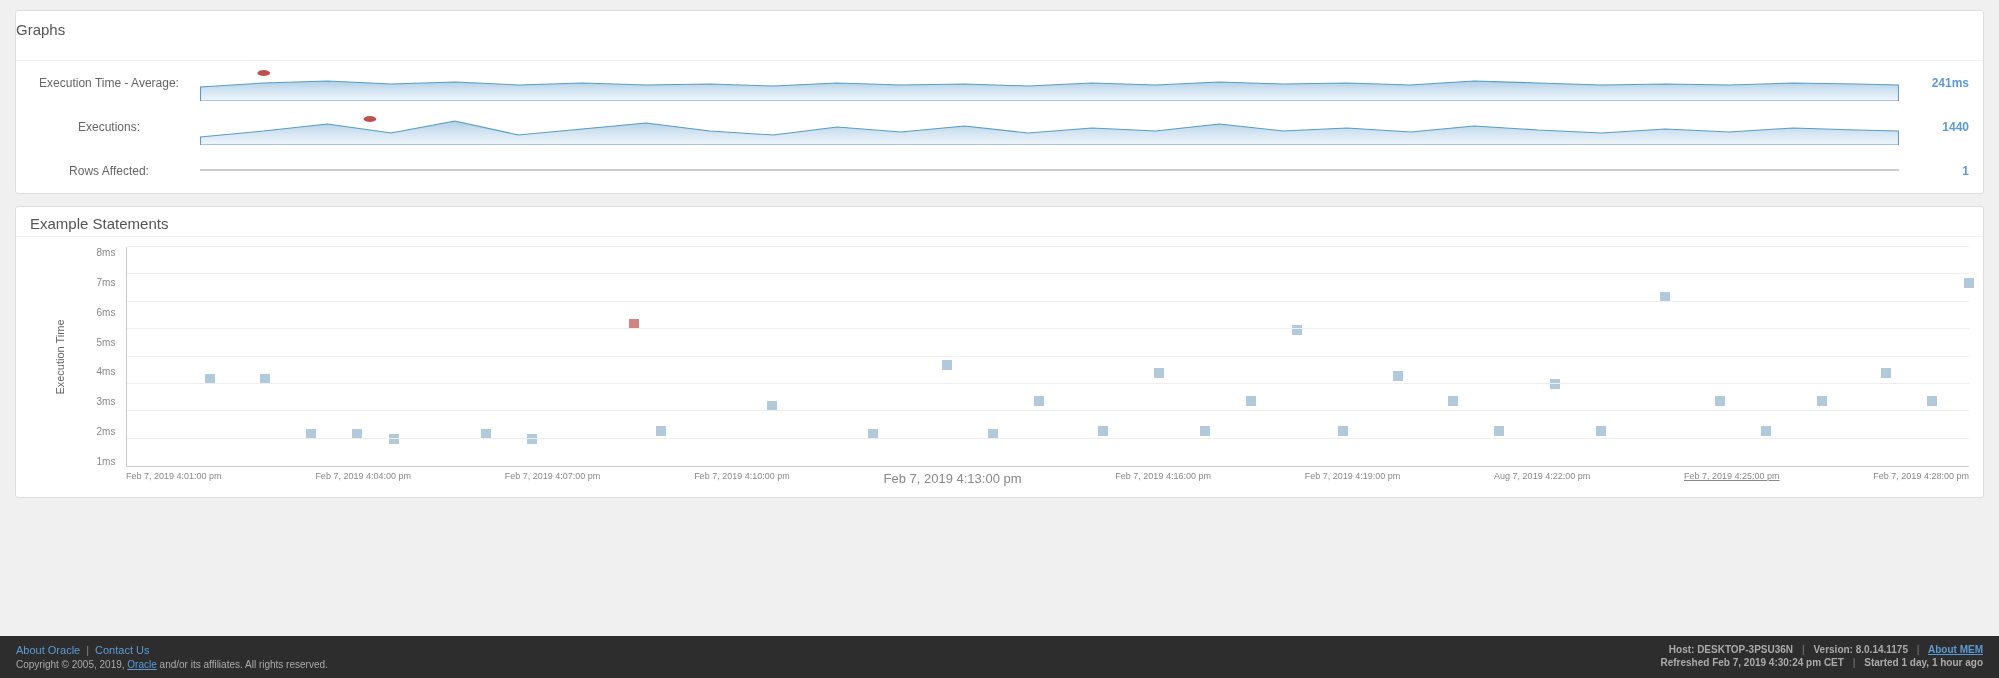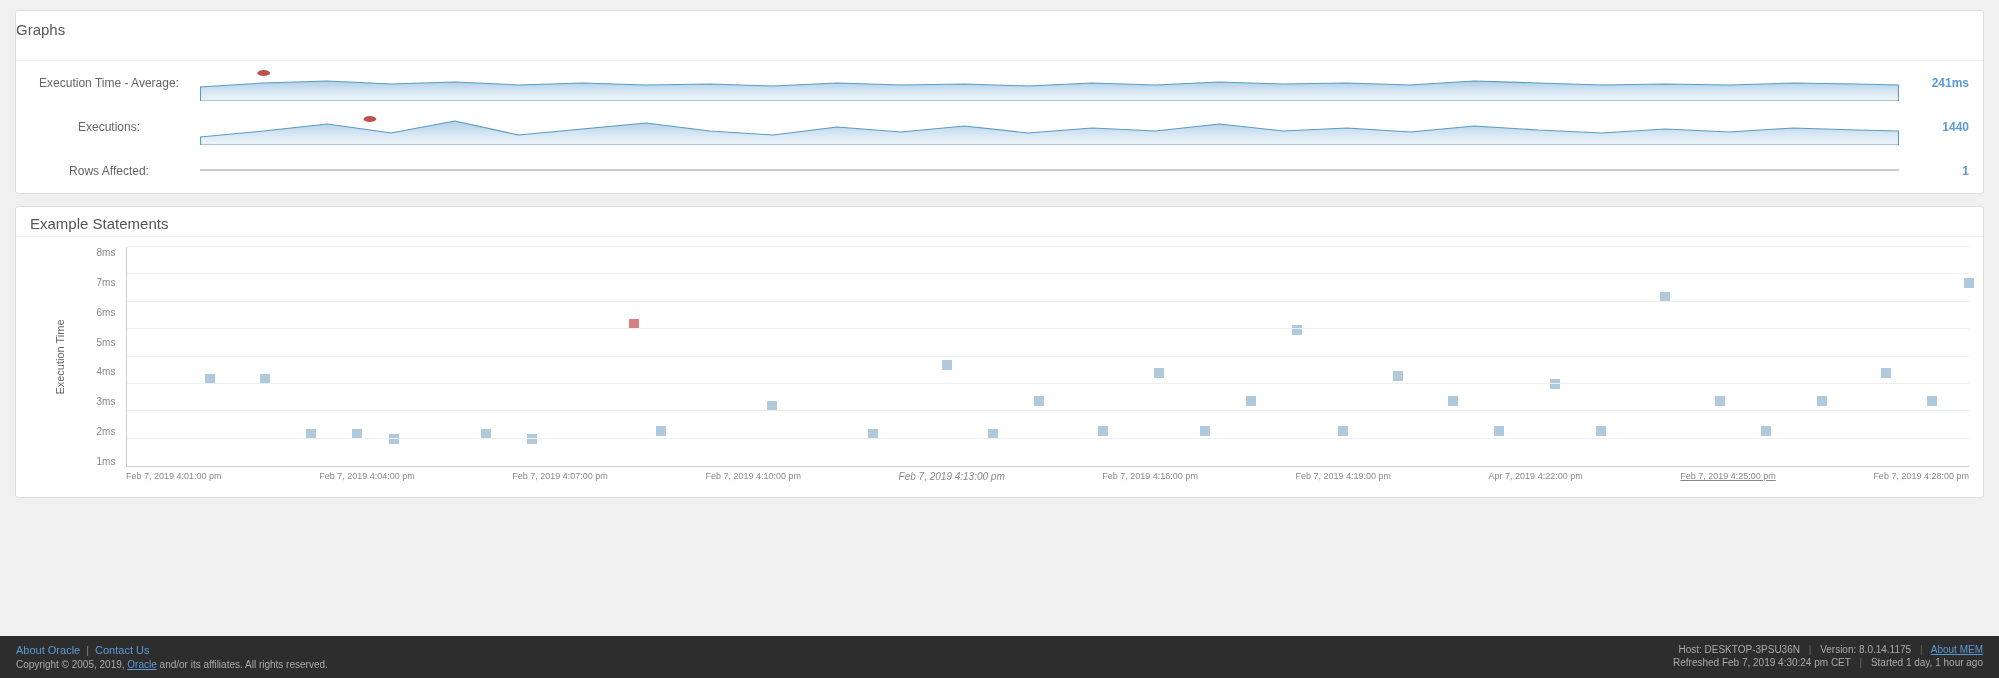--- a/index.html
+++ b/index.html
@@ -174,20 +174,21 @@
       font-size: 10px;
     }
     .footer-copyright .oracle-link {
       color: #5b9bd5;
       cursor: pointer;
     }
     .footer-right {
       text-align: right;
       font-size: 10px;
       color: #aaa;
+      font-weight: bold;
     }
     .footer-right .mem-link {
       color: #5b9bd5;
       cursor: pointer;
     }
     .footer-right-line {
       margin-bottom: 2px;
     }
   </style>
 </head>
@@ -304,24 +305,24 @@
             <div style="position: absolute; left: 0px; right: 0px; bottom: 87.5%; border-top: 1px solid rgb(238, 238, 238); pointer-events: none;"></div>
             <div style="position: absolute; left: 0px; right: 0px; bottom: 100%; border-top: 1px solid rgb(238, 238, 238); pointer-events: none;"></div>
           </div>
       </div>
 
       <div class="x-axis-labels" id="x-axis-labels">
       <div style="font-size: 9px; color: rgb(136, 136, 136); text-align: center;">Feb 7, 2019 4:01:00 pm</div>
           <div style="font-size: 9px; color: rgb(136, 136, 136); text-align: center;">Feb 7, 2019 4:04:00 pm</div>
           <div style="font-size: 9px; color: rgb(136, 136, 136); text-align: center;">Feb 7, 2019 4:07:00 pm</div>
           <div style="font-size: 9px; color: rgb(136, 136, 136); text-align: center;">Feb 7, 2019 4:10:00 pm</div>
-          <div style="font-size: 10px; color: rgb(136, 136, 136); text-align: center; font-style: italic;">Feb 7, 2019 4:13:00 pm</div>
+          <div style="font-size: 13px; color: rgb(136, 136, 136); text-align: center;">Feb 7, 2019 4:13:00 pm</div>
           <div style="font-size: 9px; color: rgb(136, 136, 136); text-align: center;">Feb 7, 2019 4:16:00 pm</div>
           <div style="font-size: 9px; color: rgb(136, 136, 136); text-align: center;">Feb 7, 2019 4:19:00 pm</div>
-          <div style="font-size: 9px; color: rgb(136, 136, 136); text-align: center;">Apr 7, 2019 4:22:00 pm</div>
+          <div style="font-size: 9px; color: rgb(136, 136, 136); text-align: center;">Aug 7, 2019 4:22:00 pm</div>
           <div style="font-size: 9px; color: rgb(136, 136, 136); text-align: center; text-decoration: underline;">Feb 7, 2019 4:25:00 pm</div>
           <div style="font-size: 9px; color: rgb(136, 136, 136); text-align: center;">Feb 7, 2019 4:28:00 pm</div>
         </div>
 
     </div>
   </div>
 
 </div>
 
 <div class="footer">

